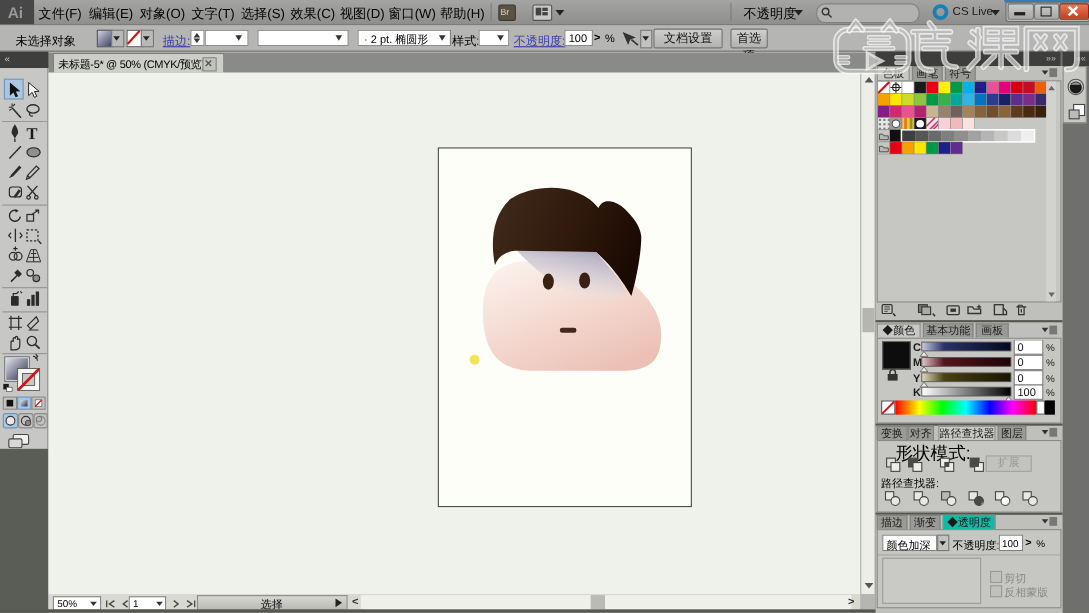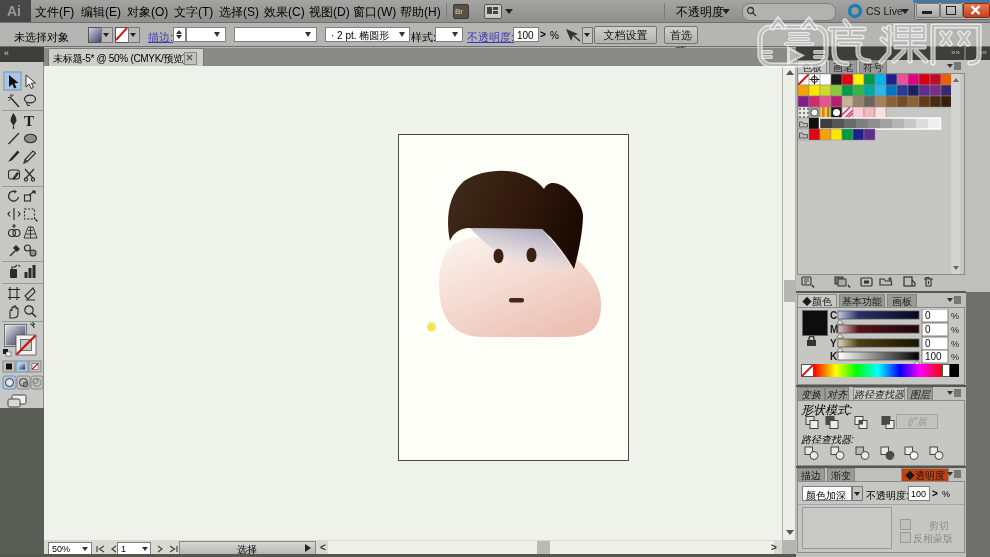--- a/index.html
+++ b/index.html
@@ -325,21 +325,21 @@
   <svg class="a" style="left:174px;top:24px;" width="16" height="16" viewBox="0 0 16 16">
       <circle cx="8" cy="8" r="7" fill="none" stroke="#555" stroke-width="1"></circle>
       <circle cx="8" cy="8.5" r="5.5" fill="#1a1a1a"></circle>
       <path d="M3.5 6 a5.5 5.5 0 0 1 9 0" fill="#999"></path>
     </svg>
   <svg class="a" style="left:173px;top:46px;" width="20" height="18" viewBox="0 0 20 18">
       <rect x="7" y="2" width="10" height="10" fill="#fff" stroke="#444"></rect>
       <rect x="3" y="7" width="9" height="8" fill="#bbb" stroke="#444"></rect>
     </svg>
 
-  <div class="a" id="swpanel" style="left:0;top:13px;width:170px;height:232px;background:#bfbfbb;padding-left:24px;">
+  <div class="a" id="swpanel" style="left:0;top:13px;width:170px;height:232px;background:#bfbfbb;">
     <div class="tab" style="left:1px;top:0;width:30px;height:13px;background:#c8c8c4;border:1px solid #8a8a88;border-bottom:none;line-height:13px;">色板</div>
     <div class="tab" style="left:33px;top:0;width:28px;height:13px;background:#9a9a96;border:1px solid #82827f;border-bottom:none;line-height:13px;">画笔</div>
     <div class="tab" style="left:63px;top:0;width:28px;height:13px;background:#9a9a96;border:1px solid #82827f;border-bottom:none;line-height:13px;">符号</div>
     <div class="a" style="left:151px;top:4px;width:0;height:0;border-left:3px solid transparent;border-right:3px solid transparent;border-top:4px solid #333;"></div>
     <div class="a" style="left:158px;top:2px;width:7px;height:8px;background:#777775;"></div>
     <div class="a" style="left:1px;top:13px;width:168px;height:202px;background:#c6c6c2;border:1px solid #8a8a88;box-sizing:border-box;"></div>
     <svg class="a" id="swatches" style="left:2px;top:14px;" width="155" height="70" viewBox="0 0 155 70">
         <rect x="0" y="0" width="11" height="11" fill="#ffffff" stroke="#8a8a88" stroke-width="0.5"></rect>
         <line x1="0" y1="11" x2="11" y2="0" stroke="#d01818" stroke-width="2"></line>
         <rect x="11" y="0" width="11" height="11" fill="#ffffff" stroke="#8a8a88" stroke-width="0.5"></rect>
@@ -515,30 +515,30 @@
 
     <div class="a" style="left:5px;top:72px;width:13px;height:13px;background:#fff;border:1px solid #555;box-sizing:border-box;"></div>
     <svg class="a" style="left:5px;top:72px;" width="13" height="13">
         <line x1="1" y1="12" x2="12" y2="1" stroke="#d01818" stroke-width="1.8"></line>
       </svg>
     <div class="a" style="left:18px;top:72px;width:128px;height:13px;background:linear-gradient(90deg,#f00,#ff0 17%,#0f0 33%,#0ff 50%,#00f 67%,#f0f 83%,#f00);"></div>
     <div class="a" style="left:146px;top:72px;width:8px;height:13px;background:#fff;border:1px solid #555;box-sizing:border-box;"></div>
     <div class="a" style="left:154px;top:72px;width:9px;height:13px;background:#000;"></div>
   </div>
 
-  <div class="a" id="pfpanel" style="left:0;top:338px;width:170px;height:81px;background:#bfbfbb;font-style:italic;">
+  <div class="a" id="pfpanel" style="left:0;top:338px;width:170px;height:81px;background:#bfbfbb;">
     <div class="a" style="left:0;top:0;width:170px;height:2px;background:#55584f;"></div>
     <div class="tab" style="left:1px;top:2px;width:28px;height:13px;background:#9a9a96;border:1px solid #82827f;border-bottom:none;line-height:13px;">变换</div>
     <div class="tab" style="left:29px;top:2px;width:24px;height:13px;background:#9a9a96;border:1px solid #82827f;border-bottom:none;line-height:13px;">对齐</div>
     <div class="tab" style="left:57px;top:2px;width:52px;height:13px;background:#c8c8c4;border:1px solid #8a8a88;border-bottom:none;line-height:13px;">路径查找器</div>
     <div class="tab" style="left:111px;top:2px;width:26px;height:13px;background:#9a9a96;border:1px solid #82827f;border-bottom:none;line-height:13px;">图层</div>
     <div class="a" style="left:151px;top:6px;width:0;height:0;border-left:3px solid transparent;border-right:3px solid transparent;border-top:4px solid #333;"></div>
     <div class="a" style="left:158px;top:4px;width:7px;height:8px;background:#777775;"></div>
     <div class="a" style="left:1px;top:15px;width:168px;height:66px;background:#c6c6c2;border:1px solid #8a8a88;box-sizing:border-box;"></div>
-    <div class="t" style="left:5px;top:17px;font-size:12px;">形状模式:</div>
+    <div class="t" style="left:18px;top:17px;font-size:16px;">形状模式:</div>
     <svg class="a" id="shapemodes" style="left:5px;top:30px;" width="100" height="14" viewBox="0 0 100 14">
         <g>
           <rect x="5" y="1.5" width="8" height="8" fill="#dcdcd8" stroke="#444" stroke-width="1"></rect>
           <rect x="9" y="5.5" width="8" height="8" fill="#ecece8" stroke="#444" stroke-width="1"></rect>
         </g>
         <g>
           <rect x="25" y="1.5" width="8" height="8" fill="#dcdcd8" stroke="#444" stroke-width="1"></rect>
           <rect x="29" y="5.5" width="8" height="8" fill="#ecece8" stroke="#444" stroke-width="1"></rect>
           <path d="M25,1.5 h8 v4 h-4 v4 h-4 Z" fill="#4a4a46"></path>
         </g>
@@ -574,38 +574,38 @@
         <rect x="129" y="1" width="7.5" height="7.5" fill="#e8e8e4" stroke="#444" stroke-width="1"></rect>
         <circle cx="138" cy="9.5" r="4" fill="#e8e8e4" stroke="#444" stroke-width="1"></circle>
         <path d="M140,12.5 a4.5,4.5 0 0 0 2,-2" stroke="#888" stroke-width="1.2" fill="none"></path>
       </svg>
   </div>
 
   <div class="a" id="trpanel" style="left:0;top:419px;width:170px;height:104px;background:#bfbfbb;">
     <div class="a" style="left:0;top:0;width:170px;height:2px;background:#55584f;"></div>
     <div class="tab" style="left:1px;top:2px;width:28px;height:13px;background:#9a9a96;border:1px solid #82827f;border-bottom:none;line-height:13px;">描边</div>
     <div class="tab" style="left:31px;top:2px;width:28px;height:13px;background:#9a9a96;border:1px solid #82827f;border-bottom:none;line-height:13px;">渐变</div>
-    <div class="tab" style="left:61px;top:2px;width:48px;height:13px;background:#c2410c;border:1px solid #8a8a88;border-bottom:none;line-height:13px;margin-left:44px;">◆透明度</div>
+    <div class="tab" style="left:61px;top:2px;width:48px;height:13px;background:#14b8a6;border:1px solid #8a8a88;border-bottom:none;line-height:13px;">◆透明度</div>
     <div class="a" style="left:151px;top:6px;width:0;height:0;border-left:3px solid transparent;border-right:3px solid transparent;border-top:4px solid #333;"></div>
     <div class="a" style="left:158px;top:4px;width:7px;height:8px;background:#777775;"></div>
     <div class="a" style="left:1px;top:15px;width:168px;height:72px;background:#c6c6c2;border:1px solid #8a8a88;box-sizing:border-box;"></div>
     <div class="a" style="left:2px;top:38px;width:166px;height:1px;background:#a8a8a4;"></div>
       <div class="box" style="left:6px;top:20px;width:50px;height:15px;"></div>
     <div class="t" style="left:10px;top:23px;font-size:10px;">颜色加深</div>
     <div class="a" style="left:56px;top:20px;width:11px;height:15px;background:#c2c2c0;border:1px solid #777;box-sizing:border-box;"></div>
     <div class="a" style="left:58px;top:26px;width:0;height:0;border-left:3px solid transparent;border-right:3px solid transparent;border-top:4px solid #222;"></div>
     <div class="t" style="left:70px;top:23px;font-size:10px;">不透明度:</div>
     <div class="box" style="left:112px;top:20px;width:22px;height:15px;"></div>
     <div class="t" style="left:115px;top:23px;font-size:9px;">100</div>
     <div class="t" style="left:136px;top:22px;font-size:10px;font-weight:bold;">&gt;</div>
     <div class="t" style="left:146px;top:23px;font-size:9px;">%</div>
 
     <div class="a" style="left:6px;top:41px;width:90px;height:42px;background:#c9c9c5;border:1px solid #999;box-sizing:border-box;"></div>
     <div class="a" style="left:104px;top:53px;width:9px;height:9px;background:#c0c0bc;border:1px solid #999;"></div>
-    <div class="t" style="left:117px;top:53px;font-size:10px;color:#8a8a86;margin-left:16px;">剪切</div>
+    <div class="t" style="left:117px;top:53px;font-size:10px;color:#8a8a86;">剪切</div>
     <div class="a" style="left:104px;top:66px;width:9px;height:9px;background:#c0c0bc;border:1px solid #999;"></div>
     <div class="t" style="left:117px;top:66px;font-size:10px;color:#8a8a86;">反相蒙版</div>
   </div>
 </div>
 
 <svg class="a" id="wm" style="left:750px;top:16px;" width="240" height="56" viewBox="0 0 240 56">
     <rect x="10" y="11" width="66" height="38" rx="11" fill="none" stroke="rgba(252,252,252,0.72)" stroke-width="5.2" stroke-linecap="round"></rect>
     <rect x="10" y="11" width="66" height="38" rx="11" fill="none" stroke="rgba(125,125,125,0.40)" stroke-width="2.2" stroke-linecap="round"></rect>
     <path d="M22,12 L28,4 L34,11" fill="none" stroke="rgba(252,252,252,0.72)" stroke-width="5.2" stroke-linecap="round"></path>
     <path d="M22,12 L28,4 L34,11" fill="none" stroke="rgba(125,125,125,0.40)" stroke-width="2.2" stroke-linecap="round"></path>

